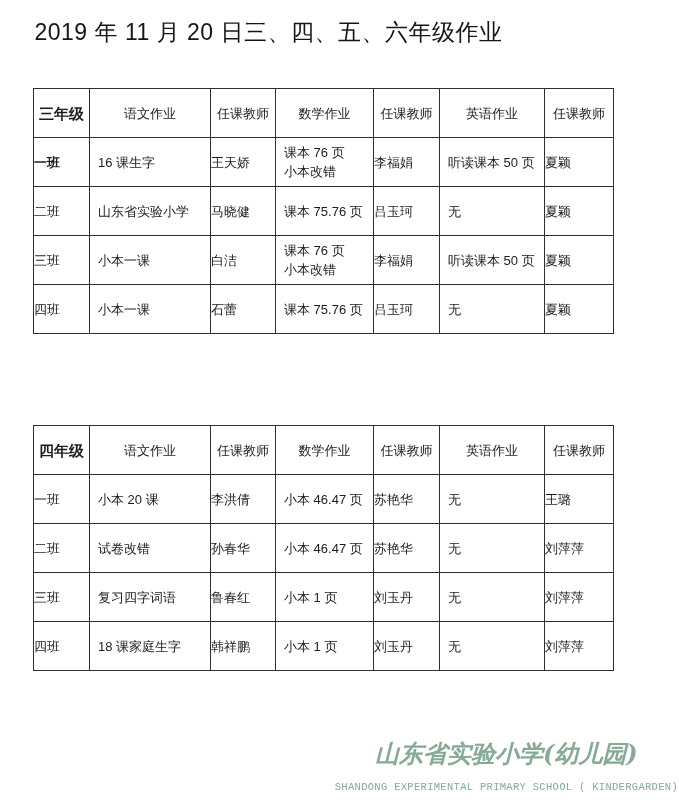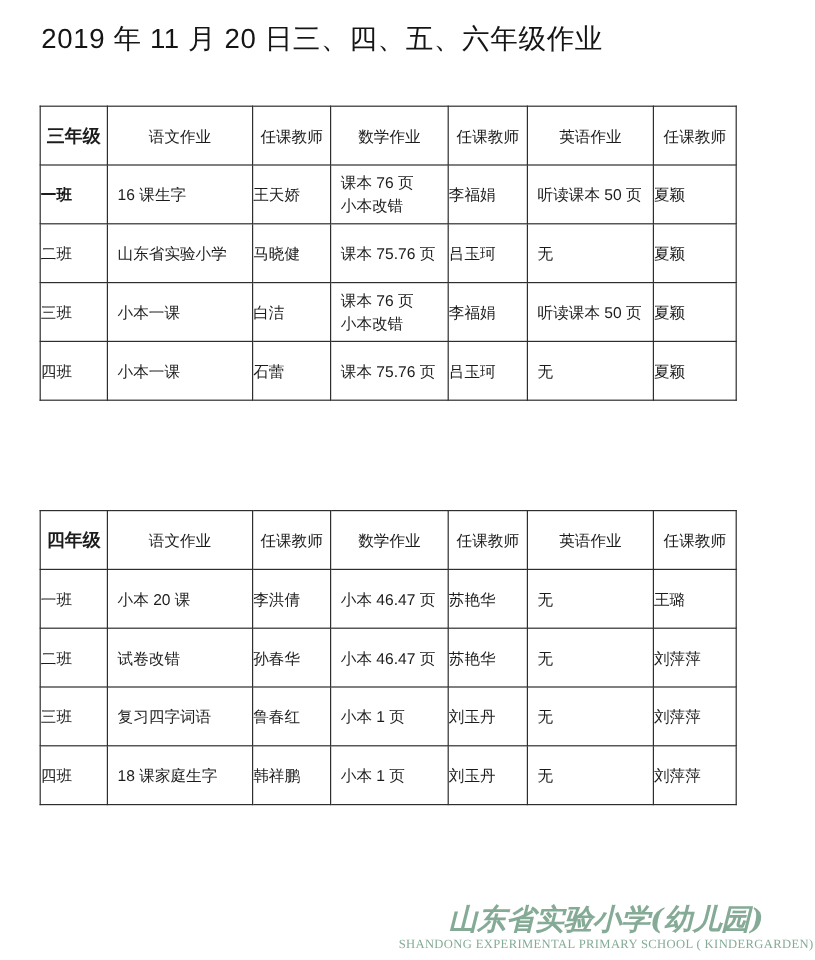--- a/index.html
+++ b/index.html
@@ -60,25 +60,25 @@
   }
   .footer .cn {
     font-family: "DejaVu Serif", serif;
     font-style: italic;
     font-weight: 700;
     font-size: 24px;
     line-height: 30px;
     letter-spacing: 0px;
   }
   .footer .en {
-    font-family: Liberation Serif, serif;
+    font-family: Liberation Mono, monospace;
     font-size: 10.5px;
     line-height: 13px;
     letter-spacing: 0.3px;
-    margin-top: 0;
+    margin-top: 12px;
   }
 </style>
 </head>
 <body>
 
 <div class="title">
   <div>2019 年 11 月 20 日三、四、五、六年级作业</div>
 </div>
 
 <table class="hw" id="table1">

